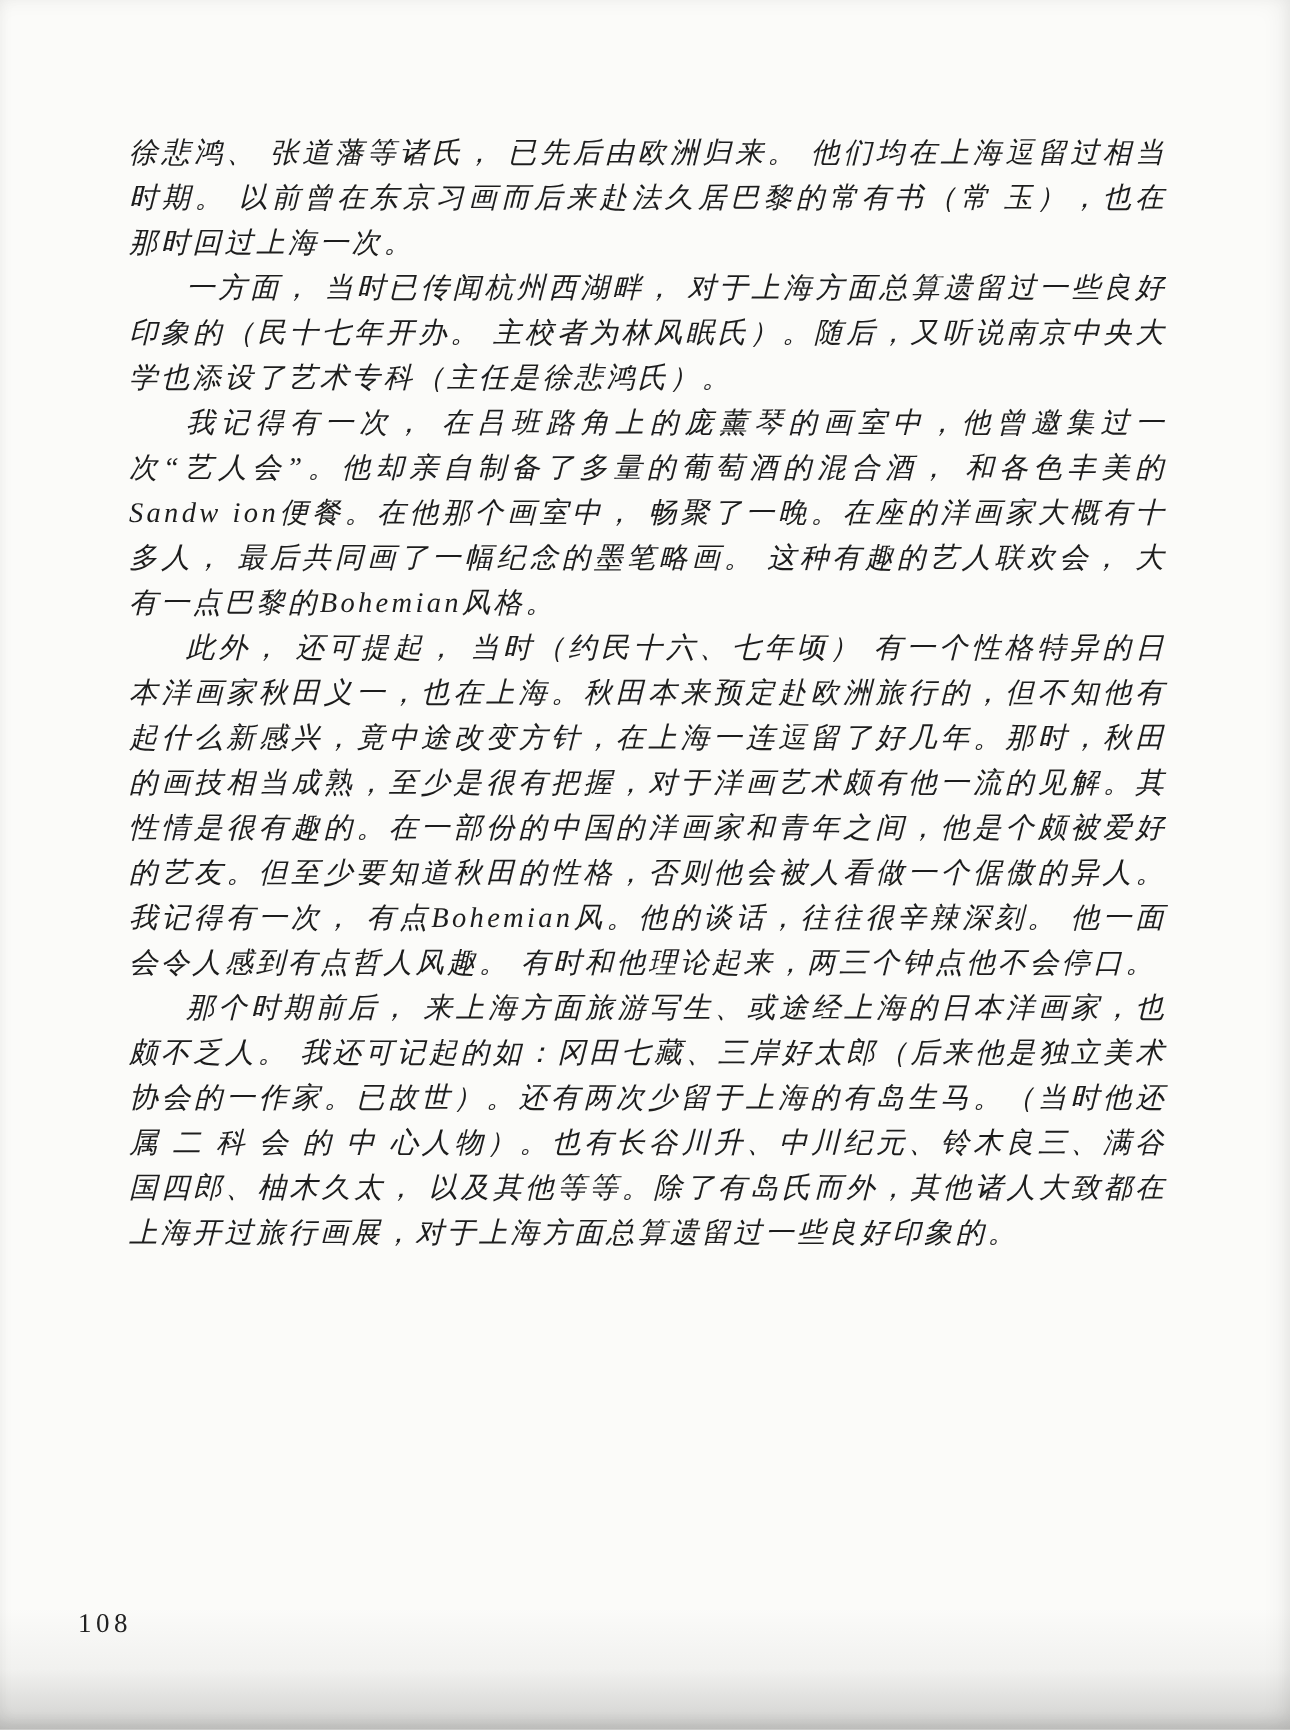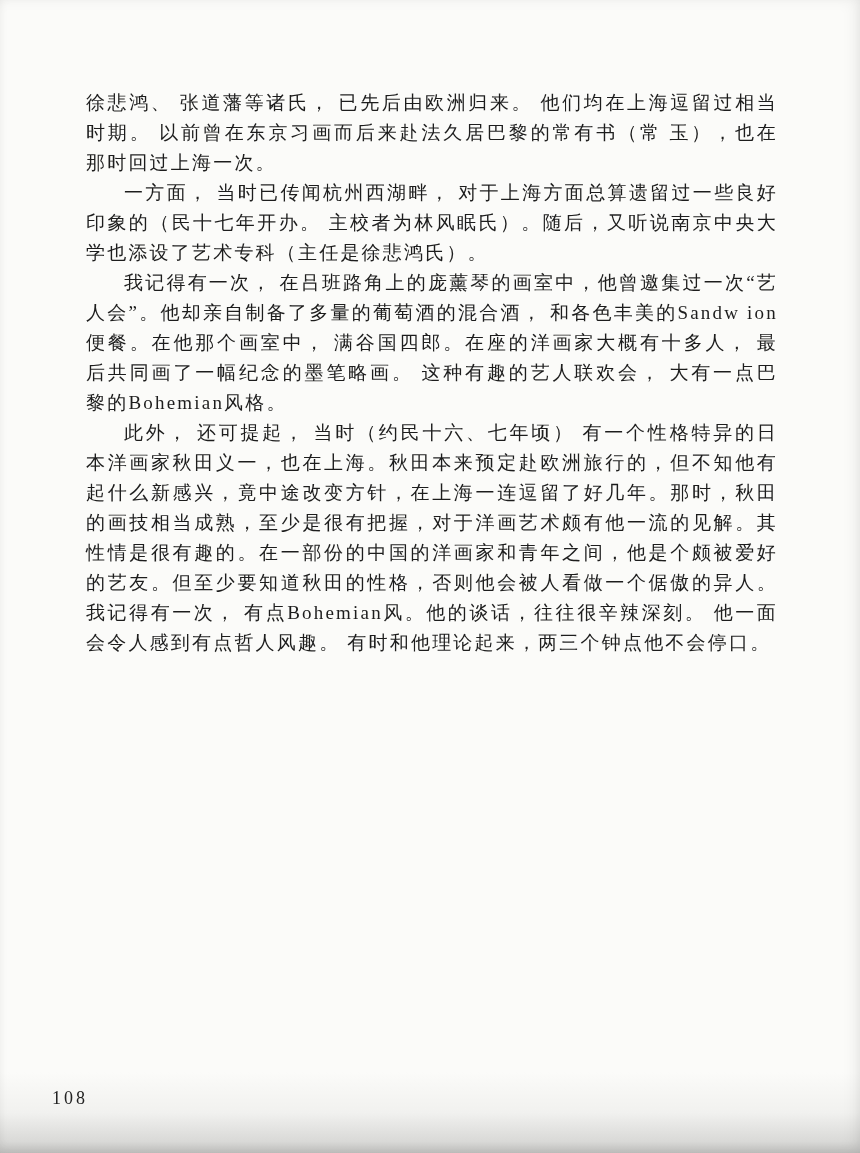--- a/index.html
+++ b/index.html
@@ -28,38 +28,39 @@
     color: #1d1d1d;
     font-size: 19px;
     line-height: 30px;
     letter-spacing: 2.2px;
     text-align: justify;
   }
   .para {
     margin: 0;
     padding: 0;
     text-indent: 2em;
+    font-style: italic;
   }
   .para.no-indent {
     text-indent: 0;
   }
   .page-number {
     position: absolute;
     left: 52px;
     top: 1072px;
     font-size: 18px;
     letter-spacing: 3px;
     color: #222222;
-    margin-top: 16px;
   }
 </style>
 </head>
 <body>
 
 <div class="page">
   <div class="text-block">
     <p class="para no-indent">徐悲鸿、 张道藩等诸氏， 已先后由欧洲归来。 他们均在上海逗留过相当时期。 以前曾在东京习画而后来赴法久居巴黎的常有书（常 玉），也在那时回过上海一次。</p>
     <p class="para">一方面， 当时已传闻杭州西湖畔， 对于上海方面总算遗留过一些良好印象的（民十七年开办。 主校者为林风眠氏）。随后，又听说南京中央大学也添设了艺术专科（主任是徐悲鸿氏）。</p>
-    <p class="para">我记得有一次， 在吕班路角上的庞薰琴的画室中，他曾邀集过一次“艺人会”。他却亲自制备了多量的葡萄酒的混合酒， 和各色丰美的Sandw ion便餐。在他那个画室中， 满谷国四郎。在座的洋画家大概有十多人， 最后共同画了一幅纪念的墨笔略画。 这种有趣的艺人联欢会， 大有一点巴黎的Bohemian风格。</p>
+    <p class="para">我记得有一次， 在吕班路角上的庞薰琴的画室中，他曾邀集过一次“艺人会”。他却亲自制备了多量的葡萄酒的混合酒， 和各色丰美的Sandw ion便餐。在他那个画室中， 畅聚了一晚。在座的洋画家大概有十多人， 最后共同画了一幅纪念的墨笔略画。 这种有趣的艺人联欢会， 大有一点巴黎的Bohemian风格。</p>
     <p class="para">此外， 还可提起， 当时（约民十六、七年顷） 有一个性格特异的日本洋画家秋田义一，也在上海。秋田本来预定赴欧洲旅行的，但不知他有起什么新感兴，竟中途改变方针，在上海一连逗留了好几年。那时，秋田的画技相当成熟，至少是很有把握，对于洋画艺术颇有他一流的见解。其性情是很有趣的。在一部份的中国的洋画家和青年之间，他是个颇被爱好的艺友。但至少要知道秋田的性格，否则他会被人看做一个倨傲的异人。我记得有一次， 有点Bohemian风。他的谈话，往往很辛辣深刻。 他一面会令人感到有点哲人风趣。 有时和他理论起来，两三个钟点他不会停口。</p>
+    <p class="para">那个时期前后， 来上海方面旅游写生、或途经上海的日本洋画家，也颇不乏人。 我还可记起的如：冈田七藏、三岸好太郎（后来他是独立美术协会的一作家。已故世）。还有两次少留于上海的有岛生马。（当时他还属 二 科 会 的 中 心人物）。也有长谷川升、中川纪元、铃木良三、满谷国四郎、柚木久太， 以及其他等等。除了有岛氏而外，其他诸人大致都在上海开过旅行画展，对于上海方面总算遗留过一些良好印象的。</p>
   </div>
   <div class="page-number">108</div>
 </div>
 
 </body></html>

